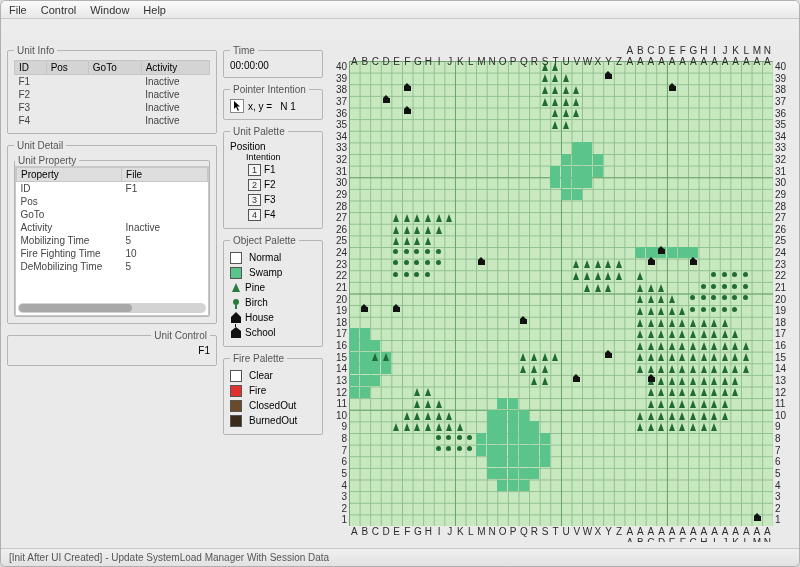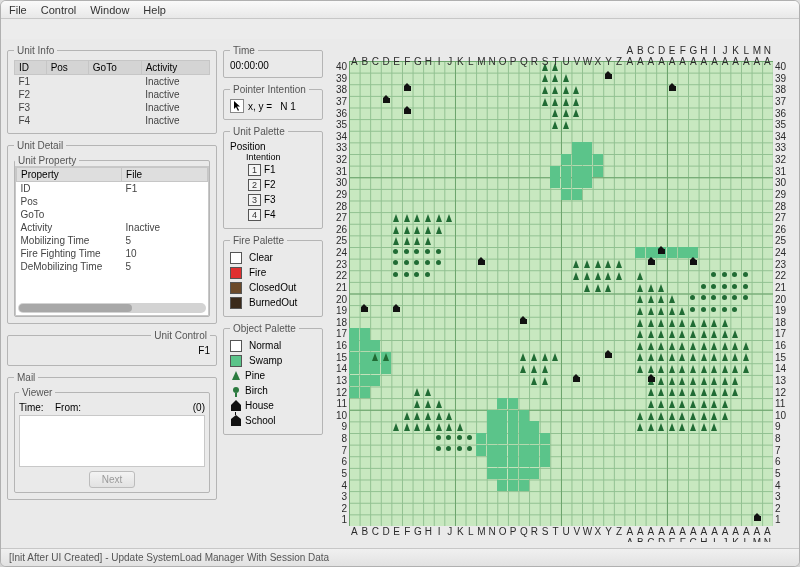--- a/index.html
+++ b/index.html
@@ -166,33 +166,20 @@
               </div>
           </div>
         </fieldset>
       </fieldset>
 
       <fieldset style="height:36px;text-align:right;">
         <legend>Unit Control</legend>
         <div>F1</div>
       </fieldset>
 
-      <fieldset>
-        <legend>Mail</legend>
-        <fieldset style="padding:4px;">
-          <legend>Viewer</legend>
-          <div style="display:flex;">
-            <span class="row-label">Time:</span>
-            <span style="flex:1">From:</span>
-            <span>(0)</span>
-          </div>
-          <div class="mailbox"></div>
-          <button class="nextbtn">Next</button>
-        </fieldset>
-      </fieldset>
     </div>
 
     <div class="col col2">
       <fieldset>
         <legend>Time</legend>
         <div>00:00:00</div>
       </fieldset>
 
       <fieldset>
         <legend>Pointer Intention</legend>
@@ -227,42 +214,20 @@
               <span>F3</span>
             </div>
             <div class="pal-row">
               <span class="unitbox">4</span>
               <span>F4</span>
             </div>
           </div>
       </fieldset>
 
       <fieldset>
-        <legend>Fire Palette</legend>
-        <div id="fire-palette-rows">
-            <div class="pal-row">
-              <span class="swatch" style="background:#ffffff"></span>
-              <span>Clear</span>
-            </div>
-            <div class="pal-row">
-              <span class="swatch" style="background:#e03030"></span>
-              <span>Fire</span>
-            </div>
-            <div class="pal-row">
-              <span class="swatch" style="background:#6b4a2a"></span>
-              <span>ClosedOut</span>
-            </div>
-            <div class="pal-row">
-              <span class="swatch" style="background:#3a2a1a"></span>
-              <span>BurnedOut</span>
-            </div>
-          </div>
-      </fieldset>
-
-      <fieldset>
         <legend>Object Palette</legend>
         <div id="obj-palette-rows">
             <div class="pal-row">
               <span class="swatch" style="background:#fff"></span>
               <span>Normal</span>
             </div>
             <div class="pal-row">
               <span class="swatch" style="background:#5bc48a"></span>
               <span>Swamp</span>
             </div>
@@ -282,20 +247,42 @@
               <span class="pal-icon">
                 <span class="house"></span>
               </span>
               <span>House</span>
             </div>
             <div class="pal-row">
               <span class="pal-icon">
                 <span class="school"></span>
               </span>
               <span>School</span>
+            </div>
+          </div>
+      </fieldset>
+
+      <fieldset>
+        <legend>Fire Palette</legend>
+        <div id="fire-palette-rows">
+            <div class="pal-row">
+              <span class="swatch" style="background:#ffffff"></span>
+              <span>Clear</span>
+            </div>
+            <div class="pal-row">
+              <span class="swatch" style="background:#e03030"></span>
+              <span>Fire</span>
+            </div>
+            <div class="pal-row">
+              <span class="swatch" style="background:#6b4a2a"></span>
+              <span>ClosedOut</span>
+            </div>
+            <div class="pal-row">
+              <span class="swatch" style="background:#3a2a1a"></span>
+              <span>BurnedOut</span>
             </div>
           </div>
       </fieldset>
     </div>
 
     <div class="col col3">
       <div class="maparea">
         <div class="grid" id="grid">
           <div class="gridlines" id="gridlines" style="background-size: 10.6px 11.625px;"></div>
           <div class="gridmajor" id="gridmajor" style="background-size: 106px 116.25px;"></div>

